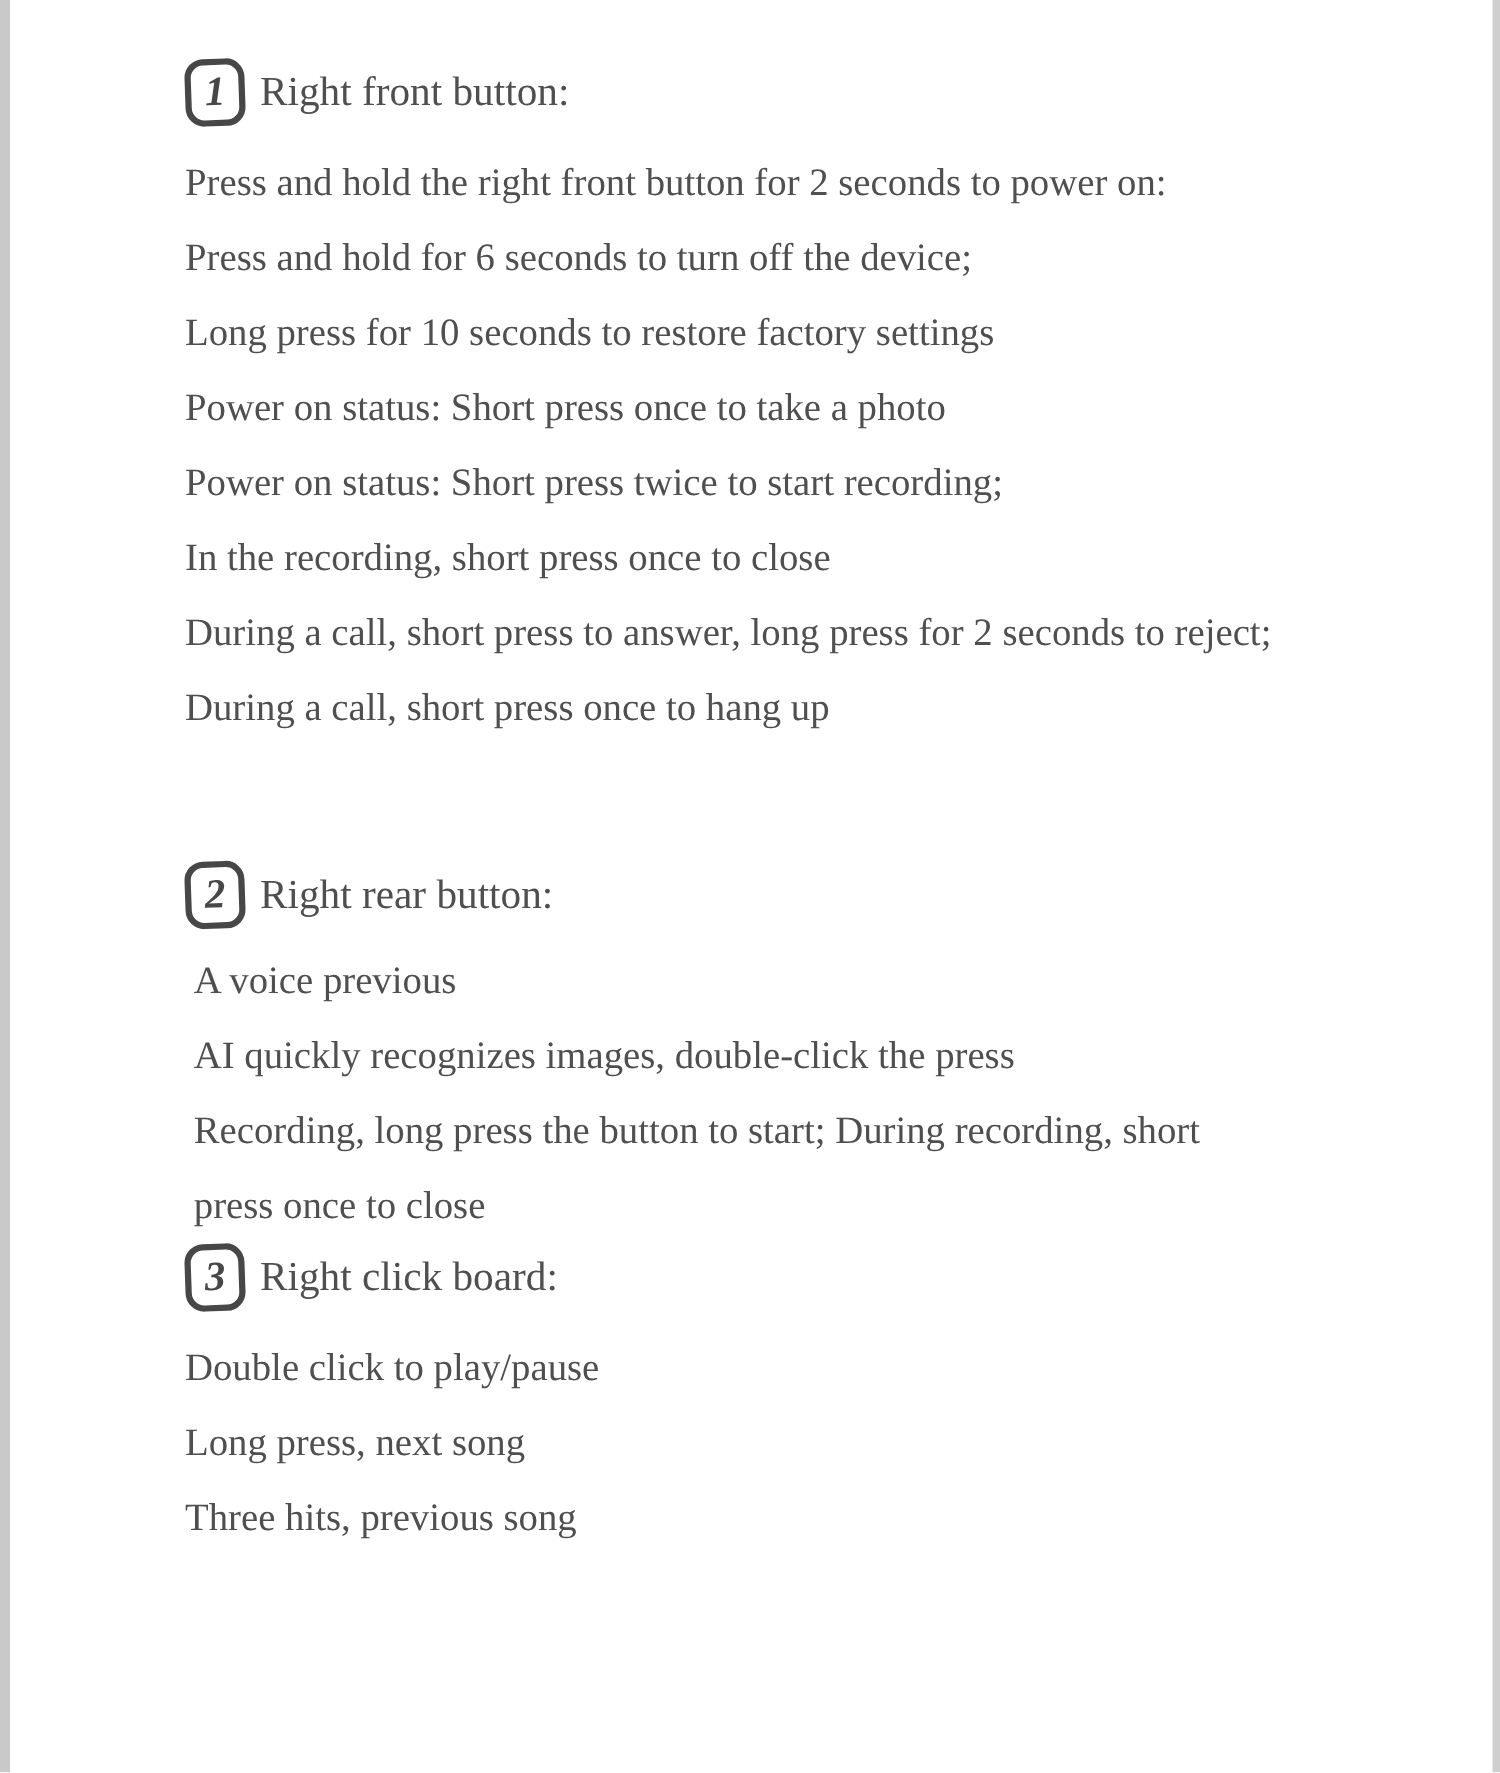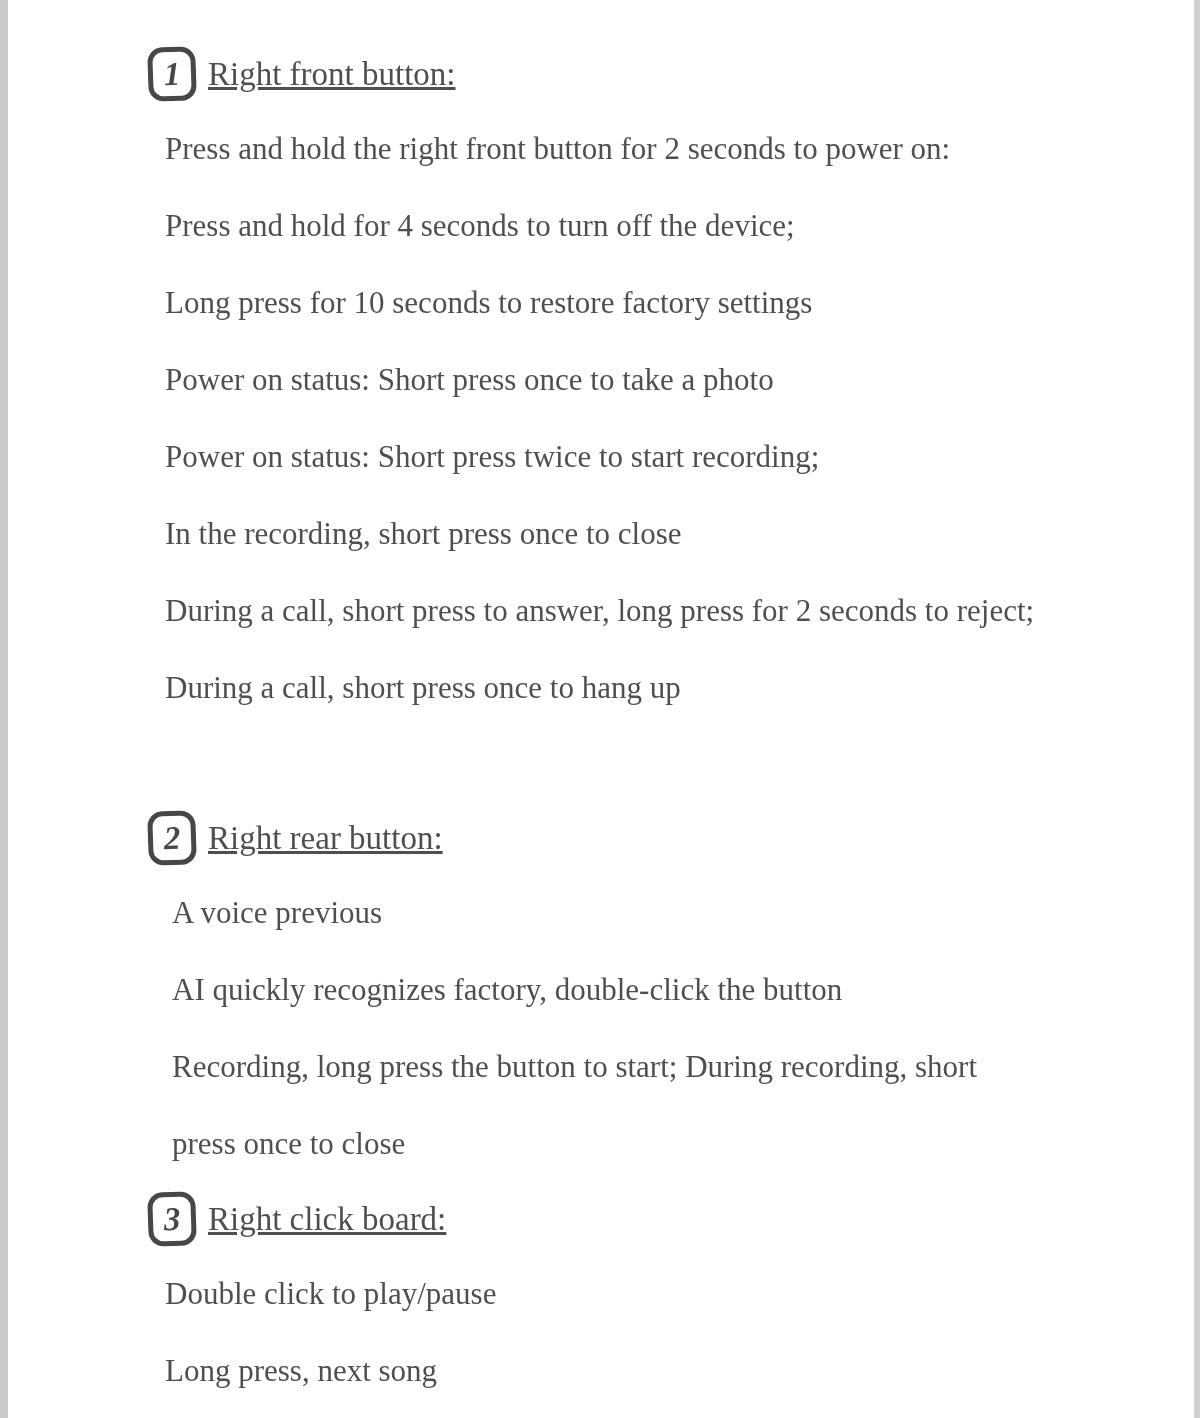--- a/index.html
+++ b/index.html
@@ -50,24 +50,23 @@
     font-style: italic;
     font-weight: bold;
     color: #474747;
     transform: rotate(-2deg);
     flex: 0 0 auto;
     box-sizing: content-box;
   }
   .title {
     font-size: 33px;
     color: #4f4f4f;
-    text-decoration: underline;
   }
   p.line {
-    margin: 17px;
+    margin: 0;
     font-size: 31px;
     line-height: 60px;
     white-space: nowrap;
     color: #4f4f4f;
   }
   section.sec2 { margin-top: 92px; }
   section.sec2 .heading { margin-bottom: 10px; }
   section.sec2 p.line { padding-left: 7px; }
   section.sec3 { margin-top: 0; }
 </style>
@@ -79,36 +78,36 @@
   <div class="edge right"></div>
 
   <div class="content">
 
     <section class="sec1">
       <div class="heading">
         <span class="badge">1</span>
         <span class="title">Right front button:</span>
       </div>
       <p class="line">Press and hold the right front button for 2 seconds to power on:</p>
-      <p class="line">Press and hold for 4 seconds to turn off the device;</p>
+      <p class="line">Press and hold for 6 seconds to turn off the device;</p>
       <p class="line">Long press for 10 seconds to restore factory settings</p>
       <p class="line">Power on status: Short press once to take a photo</p>
       <p class="line">Power on status: Short press twice to start recording;</p>
       <p class="line">In the recording, short press once to close</p>
       <p class="line">During a call, short press to answer, long press for 2 seconds to reject;</p>
       <p class="line">During a call, short press once to hang up</p>
     </section>
 
     <section class="sec2">
       <div class="heading">
         <span class="badge">2</span>
         <span class="title">Right rear button:</span>
       </div>
       <p class="line">A voice previous</p>
-      <p class="line">AI quickly recognizes factory, double-click the button</p>
+      <p class="line">AI quickly recognizes images, double-click the press</p>
       <p class="line">Recording, long press the button to start; During recording, short</p>
       <p class="line">press once to close</p>
     </section>
 
     <section class="sec3">
       <div class="heading">
         <span class="badge">3</span>
         <span class="title">Right click board:</span>
       </div>
       <p class="line">Double click to play/pause</p>

